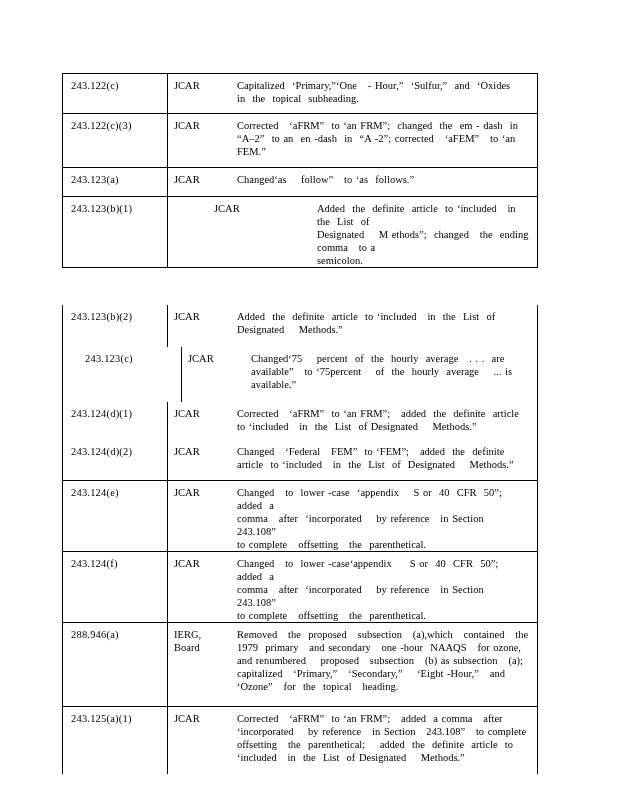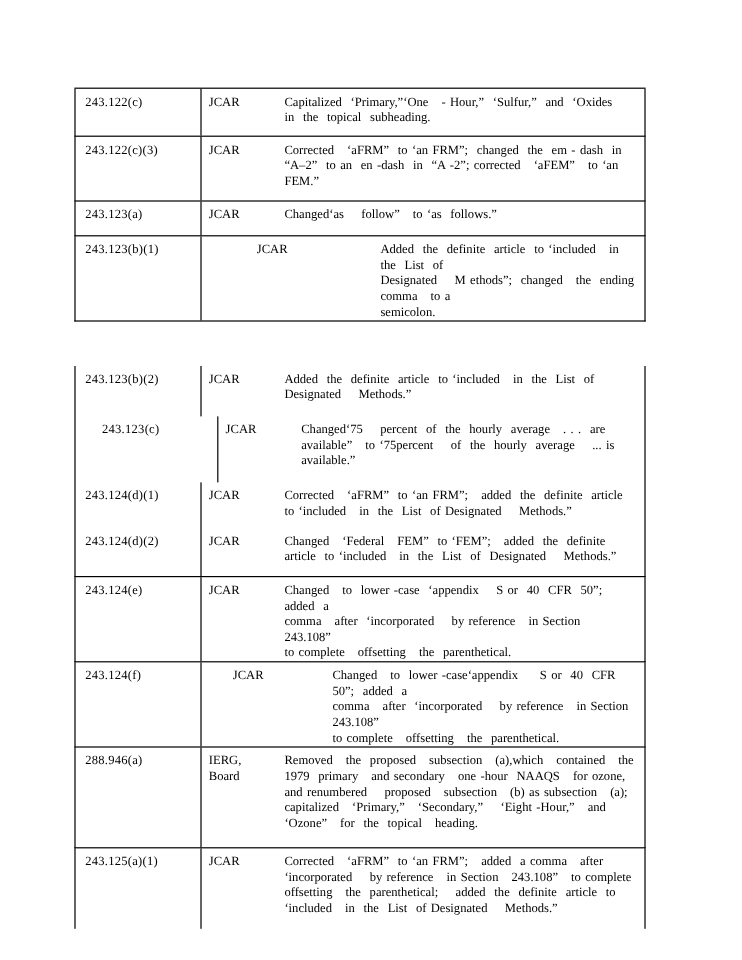--- a/index.html
+++ b/index.html
@@ -64,21 +64,21 @@
   
   .e0  { min-height: 39px; }
   .e1  { min-height: 53px; }
   .e2  { min-height: 28px; }
   .e3  { min-height: 51px; gap: 40px; }
   .e4  { min-height: 42px; margin-top: 37px; }
   .e5  { min-height: 55px; margin-left: 14px; }
   .e6  { min-height: 38px; }
   .e7  { min-height: 40px; }
   .e8  { min-height: 55px; }
-  .e9  { min-height: 49px; gap: 20px; }
+  .e9  { min-height: 49px; }
   .e10 { min-height: 83px; }
   .e11 { min-height: 67px; }
 </style>
 </head>
 <body>
 
 <div class="page">
   <div class="tbl">
 
     <div class="box">

